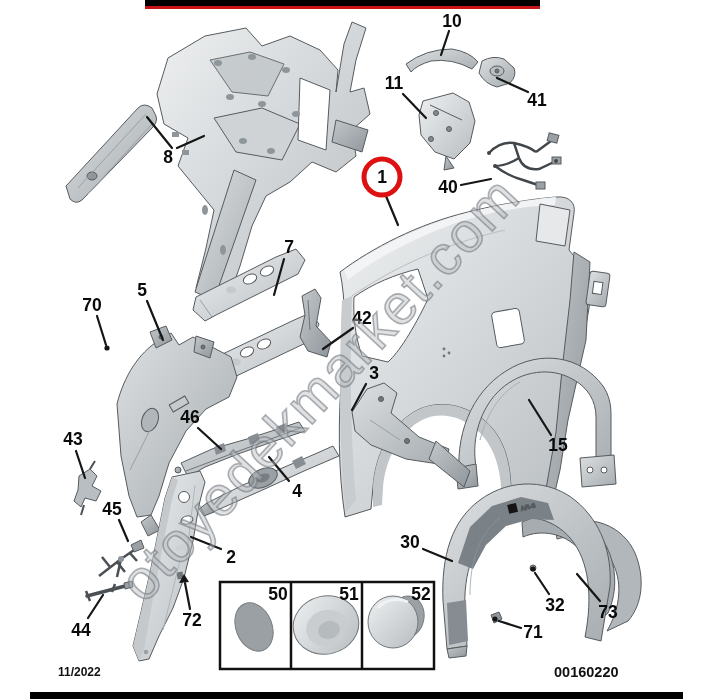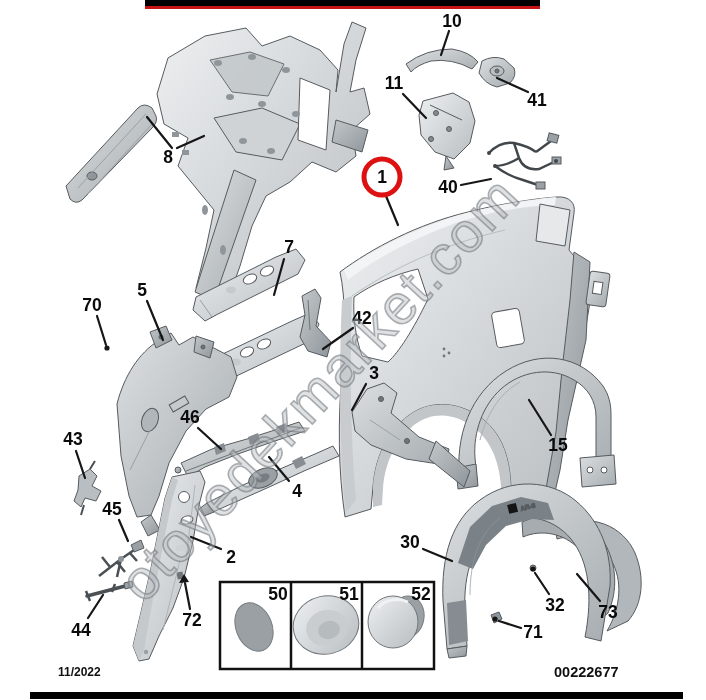--- a/index.html
+++ b/index.html
@@ -310,14 +310,14 @@
       <line x1="551" y1="435" x2="529" y2="400" class="leader"></line>
       <text x="558" y="445" class="pnum">15</text>
       <text x="278" y="594" class="pnum">50</text>
       <text x="349" y="594" class="pnum">51</text>
       <text x="421" y="594" class="pnum">52</text>
     </g>
 </svg>
 
 <div class="watermark">otoyedekmarket.com</div>
 <div class="footer-date">11/2022</div>
-<div class="footer-doc">00222677</div>
+<div class="footer-doc">00160220</div>
 <div class="bottombar" style="background: rgb(0, 0, 0);"></div>
 
 </body></html>

